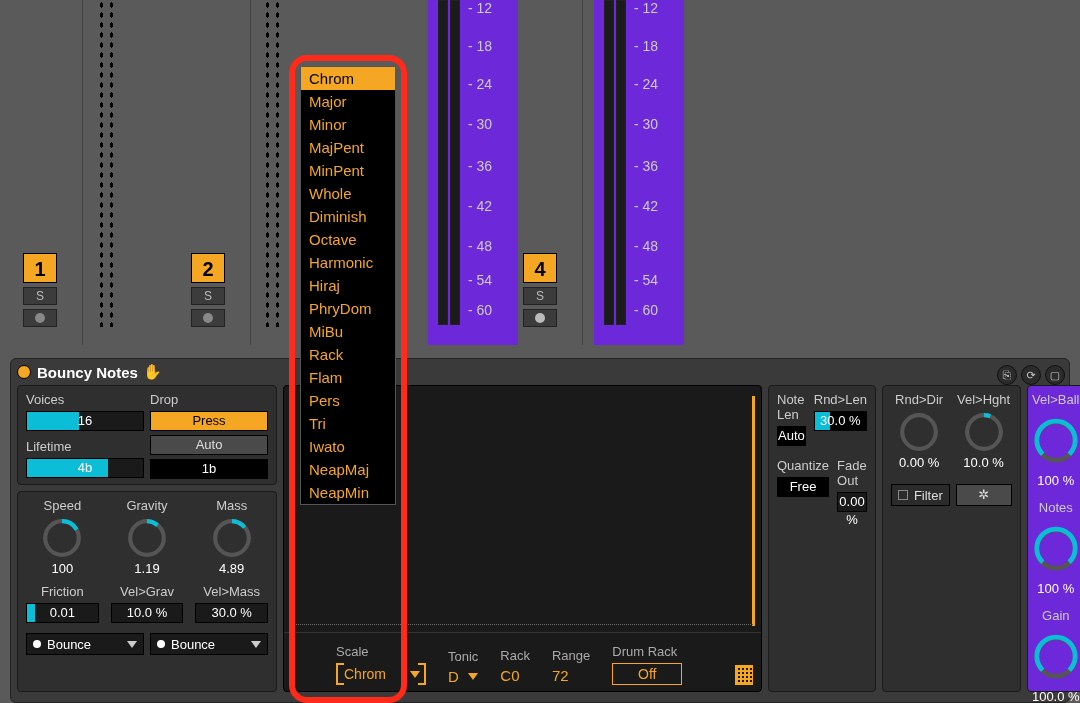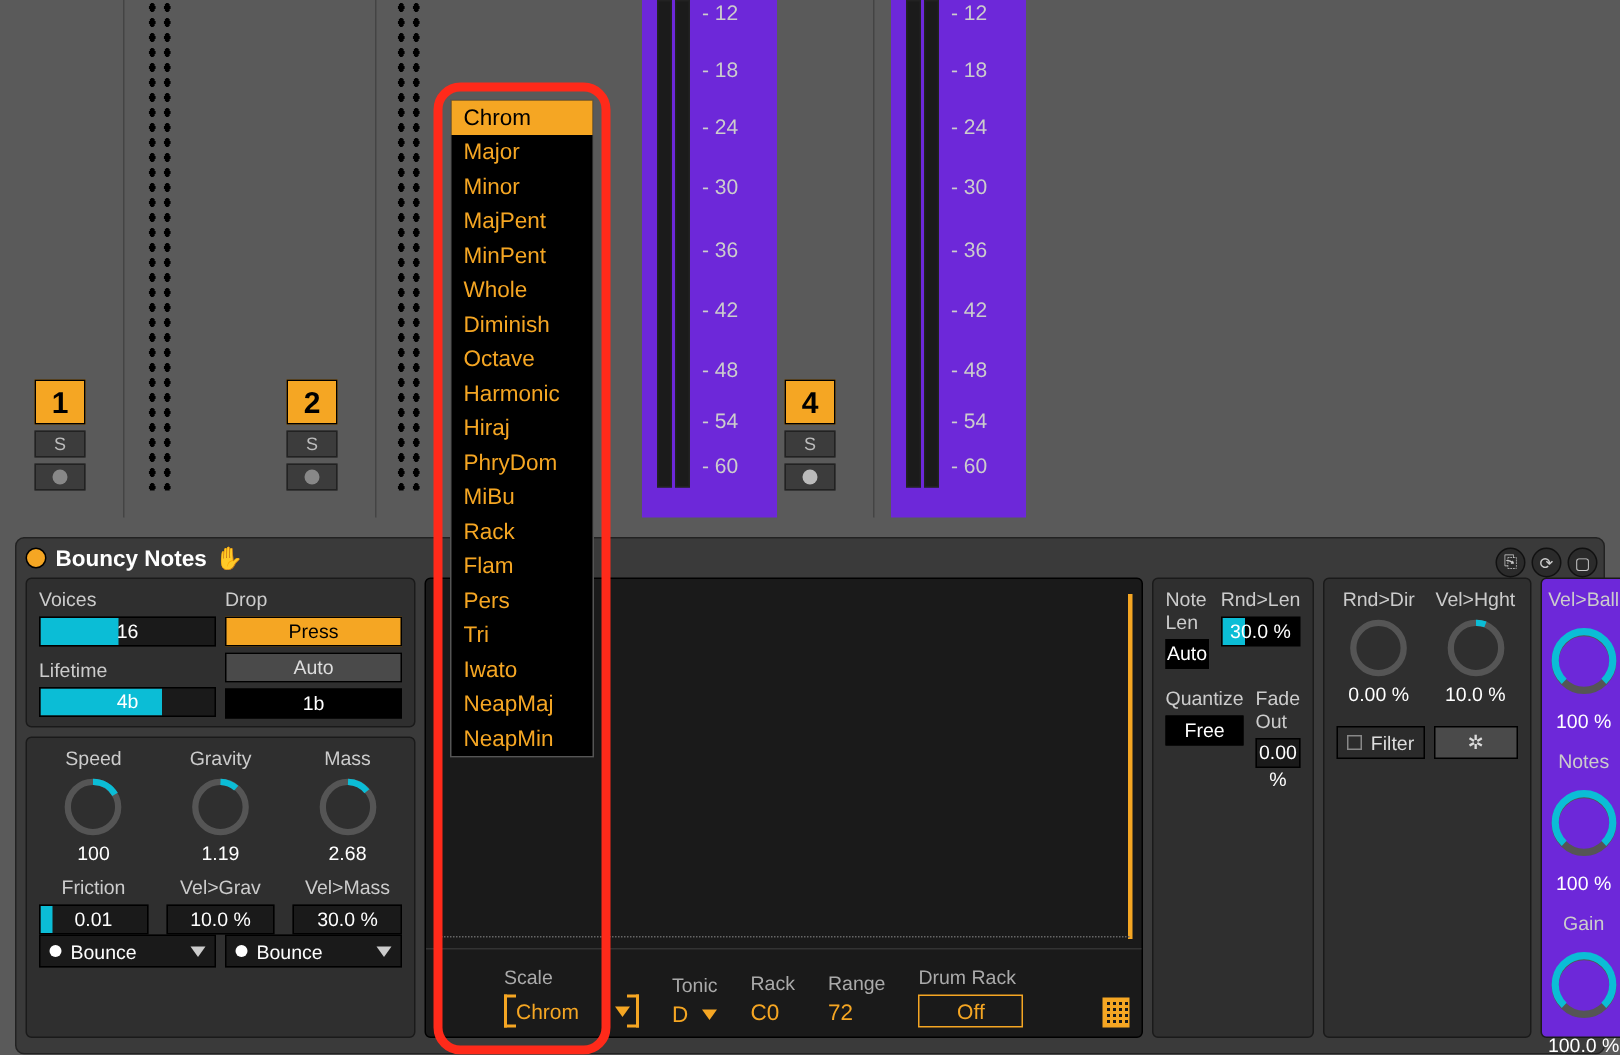--- a/index.html
+++ b/index.html
@@ -210,38 +210,38 @@
                   <path d="M20 4 A16 16 0 0 1 30 8" fill="none" stroke="#0bbdd6" stroke-width="4"></path>
                 </svg></div>
             <div class="knob-val">1.19</div>
           </div>
           <div class="knob-cell">
             <span class="knob-label">Mass</span>
             <div class="knob"><svg viewBox="0 0 40 40">
                   <circle cx="20" cy="20" r="16" fill="none" stroke="#555" stroke-width="4"></circle>
                   <path d="M20 4 A16 16 0 0 1 32 10" fill="none" stroke="#0bbdd6" stroke-width="4"></path>
                 </svg></div>
-            <div class="knob-val">2.68</div>
+            <div class="knob-val">4.89</div>
           </div>
         </div>
         <div class="knob-row" style="margin-top:8px;">
           <div class="knob-cell">
             <span class="knob-label">Friction</span>
             <div class="valbox"><div class="fill" style="width:12%"></div><span>0.01</span></div>
           </div>
           <div class="knob-cell">
             <span class="knob-label">Vel&gt;Grav</span>
             <div class="valbox"><span style="color:#fff">10.0 %</span></div>
           </div>
           <div class="knob-cell">
             <span class="knob-label">Vel&gt;Mass</span>
             <div class="valbox"><span style="color:#fff">30.0 %</span></div>
           </div>
         </div>
-        <div class="bounce-row" style="">
+        <div class="bounce-row" style="margin-top:10px;">
           <div class="bounce-drop">
               <span class="led-s"></span>
               <span>Bounce</span>
               <span class="tri"></span>
             </div>
           <div class="bounce-drop">
               <span class="led-s"></span>
               <span>Bounce</span>
               <span class="tri"></span>
             </div>

